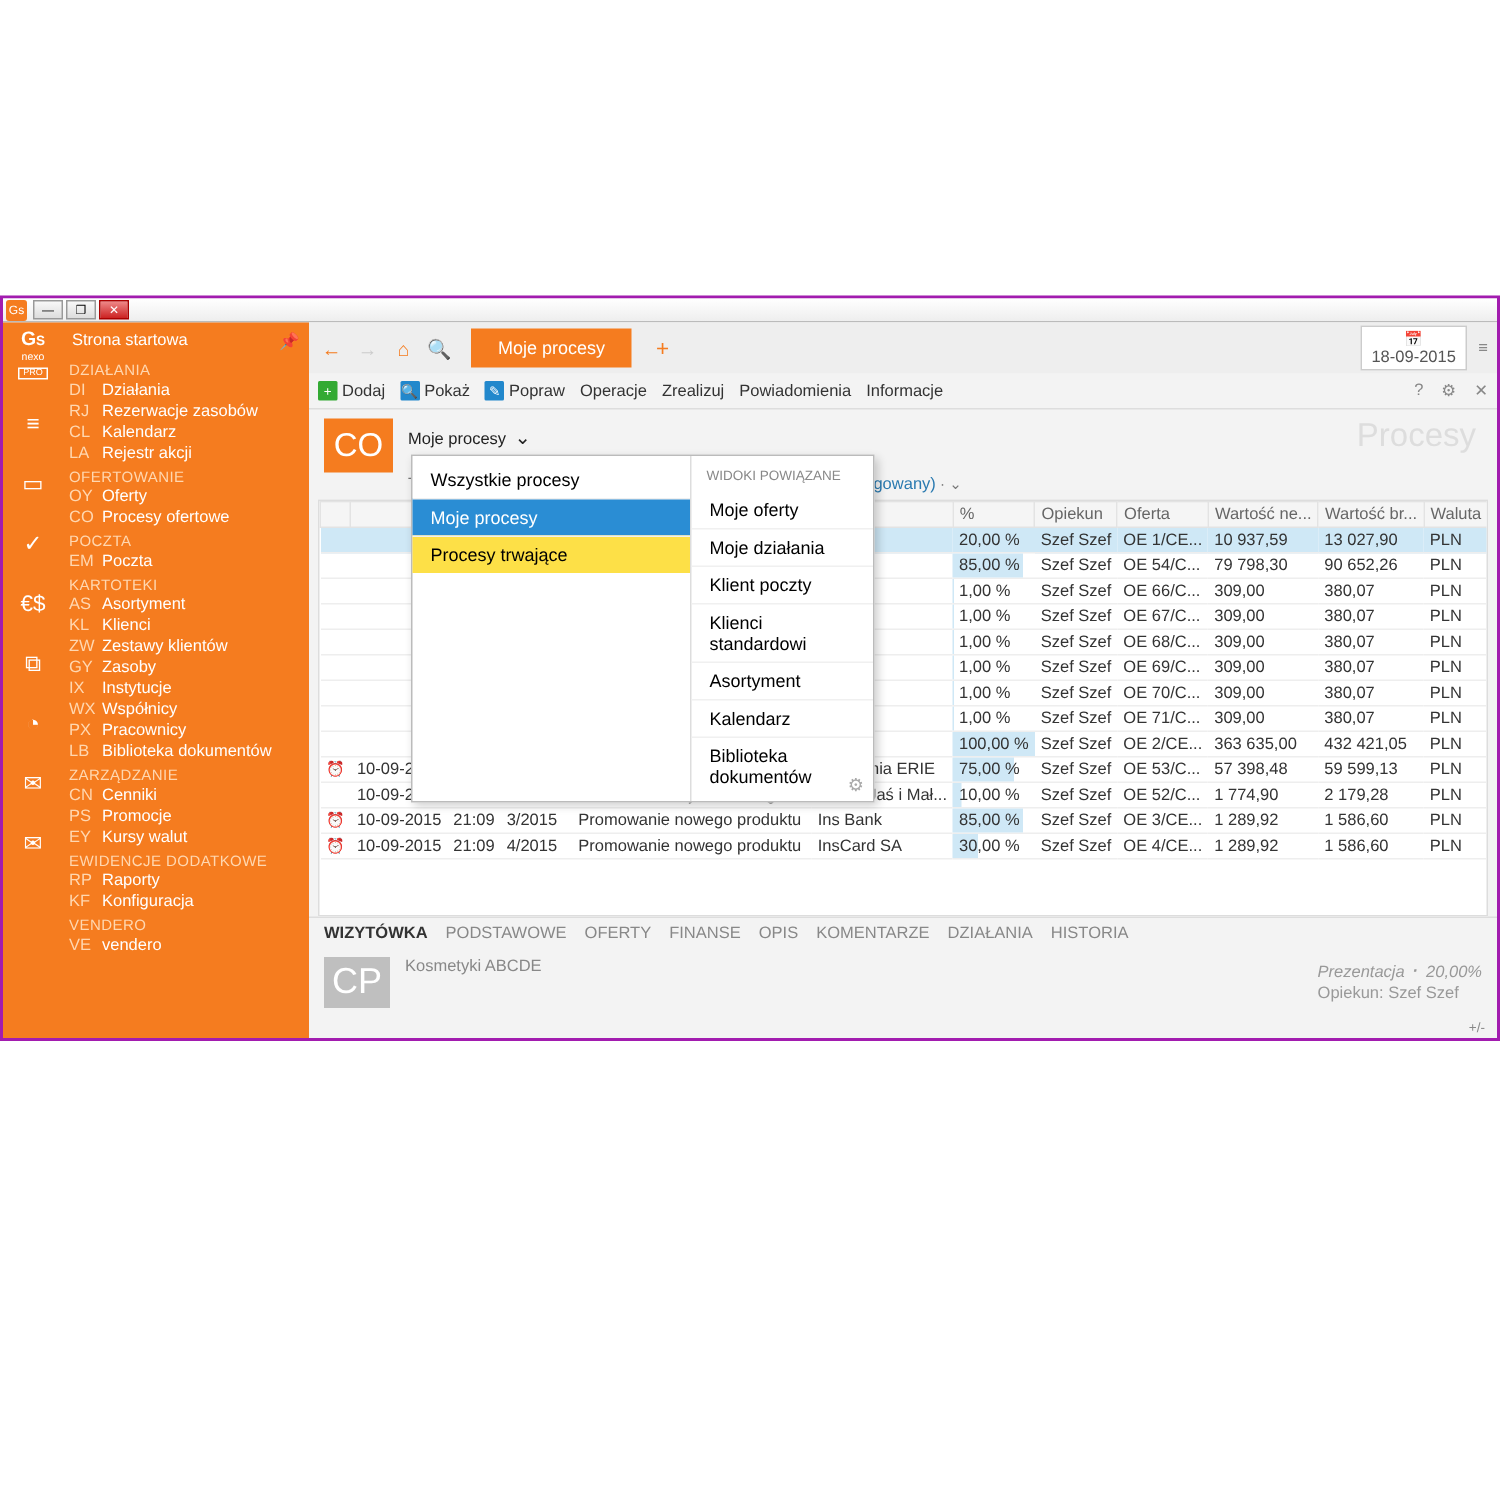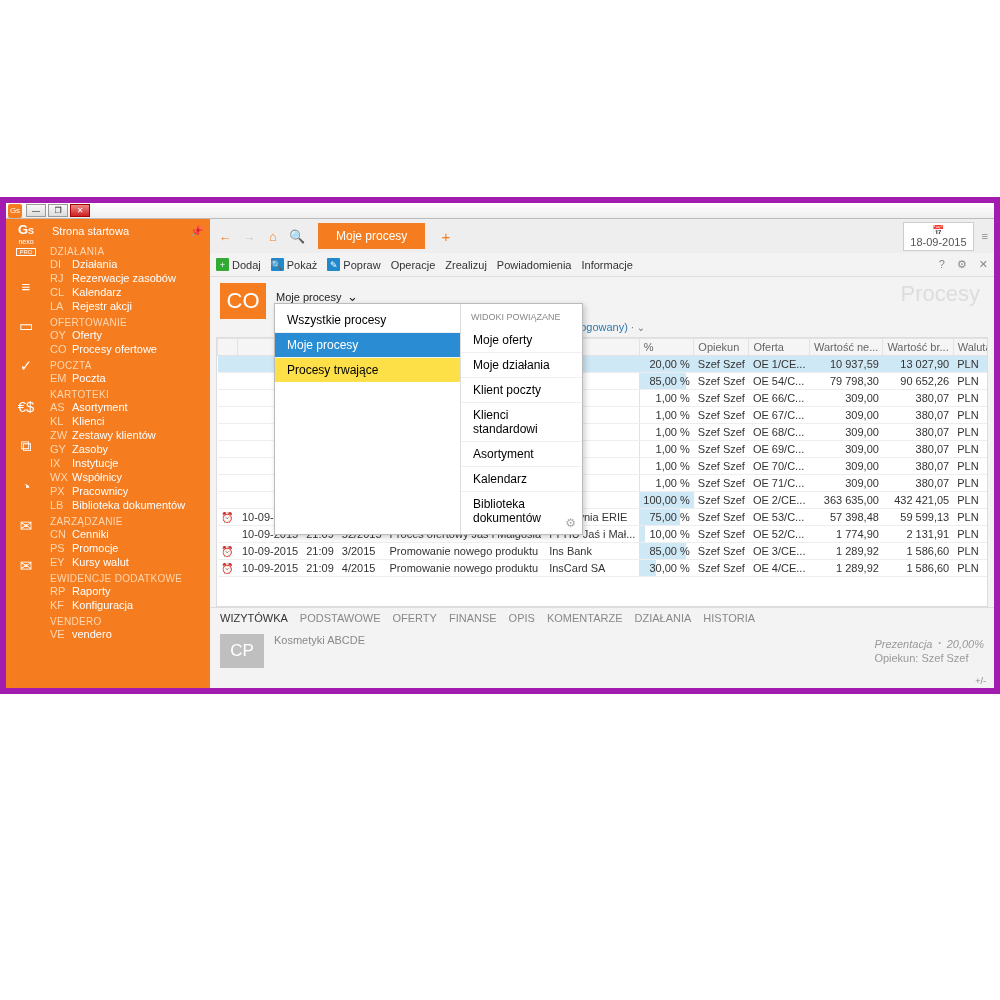--- a/index.html
+++ b/index.html
@@ -1,17 +1,17 @@
 <!DOCTYPE html>
 <html><head>
 <meta charset="utf-8">
 <style>
 *{box-sizing:border-box;margin:0;padding:0;font-family:"Segoe UI",Arial,sans-serif;font-size:11px}
 body{background:#fff;width:1000px;height:1000px;overflow:hidden}
-.app{position:absolute;left:0;top:197px;width:1000px;height:497px;border:6px solid #a21caf;background:#f5f5f5;display:flex;flex-direction:column}
+.app{position:absolute;left:0;top:197px;width:1000px;height:497px;border:2px solid #a21caf;background:#f5f5f5;display:flex;flex-direction:column}
 .titlebar{height:16px;background:linear-gradient(#fff,#eee);border-bottom:1px solid #bbb;display:flex;align-items:center;padding:0 2px}
 .titlebar .tb-icon{width:14px;height:14px;background:#f57c1f;color:#fff;font-size:8px;display:flex;align-items:center;justify-content:center;border-radius:2px;margin-right:4px}
 .titlebar .tb-title{color:#333;font-size:10px;flex:1}
 .titlebar .tb-btns{display:flex;gap:2px}
 .titlebar .tb-btn{width:20px;height:13px;border:1px solid #999;background:linear-gradient(#f8f8f8,#ddd);font-size:8px;display:flex;align-items:center;justify-content:center}
 .titlebar .tb-close{background:linear-gradient(#e88,#c22);color:#fff;border-color:#a00}
 .body{flex:1;display:flex;min-height:0}
 .lefticons{width:40px;background:#f57c1f;display:flex;flex-direction:column;align-items:center;padding-top:4px;gap:18px;color:#fff}
 .lefticons .logo{font-size:9px;text-align:center;line-height:1.1}
 .lefticons .ico{width:22px;height:22px;display:flex;align-items:center;justify-content:center;font-size:15px}
@@ -34,37 +34,37 @@
 .viewhead{display:flex;align-items:flex-start;padding:6px 10px;gap:10px;position:relative}
 .viewhead .co{width:46px;height:36px;background:#f57c1f;color:#fff;font-size:22px;display:flex;align-items:center;justify-content:center}
 .viewhead .vtitle{font-size:20px;color:#222}
 .viewhead .ghost{position:absolute;right:14px;top:4px;font-size:22px;color:#ddd}
 .filters{color:#777;font-size:10px;padding-left:66px;margin-top:-4px}
 .filters a{color:#2a7ab0}
 .gridwrap{flex:1;background:#fff;border:1px solid #ddd;margin:4px 6px 0 6px;overflow:hidden;position:relative}
 table{width:100%;border-collapse:collapse;font-size:10px;color:#333}
 th{background:#f5f5f5;border:1px solid #e3e3e3;padding:2px 4px;text-align:left;font-weight:400;color:#666;white-space:nowrap}
 td{border-bottom:1px solid #eee;padding:2px 4px;white-space:nowrap}
-td.num{text-align:right}
+td.num{}
 tr.sel td{background:#cfe8f6}
-.pct-cell{position:relative;text-align:right;padding-right:4px}
+.pct-cell{position:relative;padding-right:4px}
 .pct-bar{position:absolute;left:0;top:0;bottom:0;background:#cfe8f6}
 .pct-txt{position:relative}
 .dropdown{position:absolute;left:274px;top:303px;width:309px;background:#fff;border:1px solid #bbb;box-shadow:2px 2px 6px rgba(0,0,0,.2);z-index:50;display:flex}
 .dd-left{width:186px;border-right:1px solid #ddd;padding:4px 0}
 .dd-right{flex:1;padding:4px 0}
 .dd-h{color:#888;font-size:9px;padding:4px 10px 6px}
 .dd-item{padding:5px 12px;font-size:12px;border-top:1px solid #f0f0f0}
 .dd-item:first-child{border-top:none}
 .dd-item.sel{background:#2a8dd4;color:#fff}
 .dd-item.hov{background:#fde047}
 .dd-gear{position:absolute;right:6px;bottom:4px;color:#aaa;font-size:12px}
 .detail-tabs{display:flex;gap:12px;padding:4px 10px;color:#888;font-size:10px;border-top:1px solid #ddd;background:#f3f3f3}
 .detail{display:flex;padding:6px 10px;gap:10px}
-.detail .cp{width:44px;height:34px;background:#bfbfbf;color:#fff;font-size:17px;display:flex;align-items:center;justify-content:center}
+.detail .cp{width:44px;height:34px;background:#bfbfbf;color:#fff;font-size:24px;display:flex;align-items:center;justify-content:center}
 .detail .dleft{flex:1}
 .detail .dtitle{font-size:16px;color:#444}
 .detail .dsub{font-size:11px;color:#888}
 .detail .dright{color:#999}
 .detail .dstat{font-size:16px;font-style:italic}
 .red-clock{color:#d33;font-size:10px}
 </style>
 </head>
 <body>
 
@@ -404,21 +404,21 @@
                 <td></td>
                 <td>10-09-2015</td>
                 <td>21:09</td>
                 <td>52/2015</td>
                 <td>Proces ofertowy Jaś i Małgosia</td>
                 <td>PPHU Jaś i Mał...</td>
                 <td class="pct-cell"><span class="pct-bar" style="width:10%"></span><span class="pct-txt">10,00 %</span></td>
                 <td>Szef Szef</td>
                 <td>OE 52/C...</td>
                 <td class="num">1 774,90</td>
-                <td class="num">2 131,91</td>
+                <td class="num">2 179,28</td>
                 <td>PLN</td>
                 <td></td>
               </tr>
               <tr>
                 <td><span class="red-clock">⏰</span></td>
                 <td>10-09-2015</td>
                 <td>21:09</td>
                 <td>3/2015</td>
                 <td>Promowanie nowego produktu</td>
                 <td>Ins Bank</td>
@@ -442,21 +442,21 @@
                 <td>OE 4/CE...</td>
                 <td class="num">1 289,92</td>
                 <td class="num">1 586,60</td>
                 <td>PLN</td>
                 <td></td>
               </tr>
             </tbody>
     </table>
    </div>
    <div class="detail-tabs" id="dtabs">
-          <span style="color: rgb(51, 51, 51);">WIZYTÓWKA</span>
+          <span style="color: rgb(51, 51, 51); font-weight: bold;">WIZYTÓWKA</span>
           <span>PODSTAWOWE</span>
           <span>OFERTY</span>
           <span>FINANSE</span>
           <span>OPIS</span>
           <span>KOMENTARZE</span>
           <span>DZIAŁANIA</span>
           <span>HISTORIA</span>
         </div>
    <div class="detail">
     <div class="cp">CP</div>

